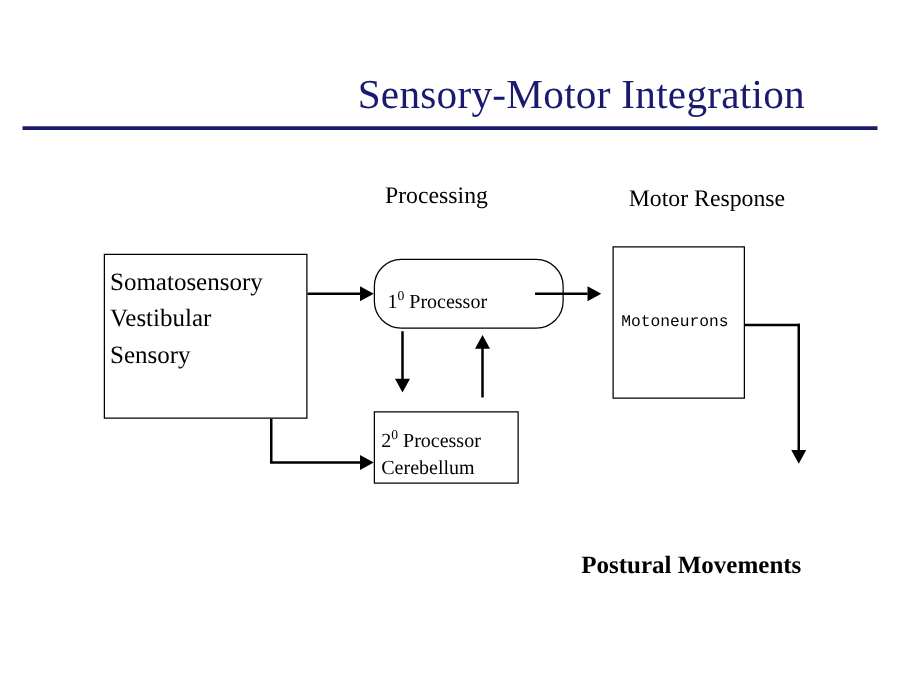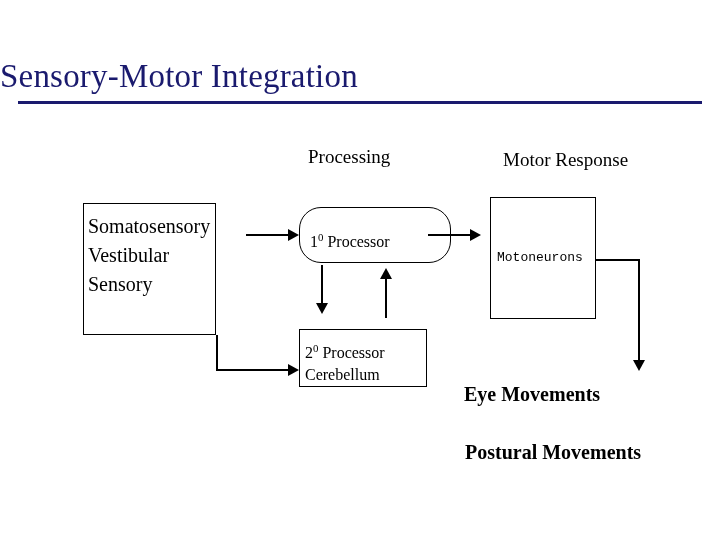--- a/index.html
+++ b/index.html
@@ -14,21 +14,21 @@
     background: #ffffff;
     overflow: hidden;
     font-family: "Liberation Serif", serif;
     color: #000000;
   }
   #title {
     position: absolute;
     left: 0;
     top: 58px;
     width: 644px;
-    text-align: left;
+    text-align: right;
     font-family: "Liberation Serif", serif;
     font-size: 33px;
     color: #1a1a6e;
     letter-spacing: 0.2px;
     white-space: nowrap;
   }
   #title-rule {
     position: absolute;
     left: 18px;
     top: 101px;
@@ -47,30 +47,30 @@
   #head-processing { left: 308px; top: 146px; }
   #head-motor { left: 503px; top: 149px; }
 
   .box {
     position: absolute;
     border: 1.5px solid #000000;
     background: #ffffff;
     box-sizing: border-box;
   }
   #box-sensory {
-    left: 83px; top: 203px; width: 133px; height: 132px;
+    left: 83px; top: 203px; width: 163px; height: 132px;
     padding: 8px 0 0 4px;
   }
   #box-primary {
     left: 299px; top: 207px; width: 152px; height: 56px;
     padding: 18px 0 0 10px;
     border-radius: 22px;
   }
   #box-secondary {
-    left: 299px; top: 329px; width: 128px; height: 58px;
+    left: 299px; top: 329px; width: 116px; height: 58px;
     padding: 7px 0 0 5px;
   }
   #box-motoneurons {
     left: 490px; top: 197px; width: 106px; height: 122px;
   }
   .box-line {
     font-family: "Liberation Serif", serif;
     font-size: 20px;
     line-height: 29px;
     white-space: nowrap;
@@ -176,16 +176,15 @@
   <div class="ln-v" style="left:385px; top:278px; height:40px;"></div>
   <div class="arrow-u" style="left:380px; top:268px;"></div>
 
   <div class="ln-h" style="left:428px; top:234px; width:42px;"></div>
   <div class="arrow-r" style="left:470px; top:229px;"></div>
 
   <div class="ln-h" style="left:596px; top:259px; width:44px;"></div>
   <div class="ln-v" style="left:638px; top:259px; height:103px;"></div>
   <div class="arrow-d" style="left:633px; top:360px;"></div>
 
-  <div class="out-label" id="label-eye">Eye Movements</div>
   <div class="out-label" id="label-postural">Postural Movements</div>
 
 </div>
 
 </body></html>

